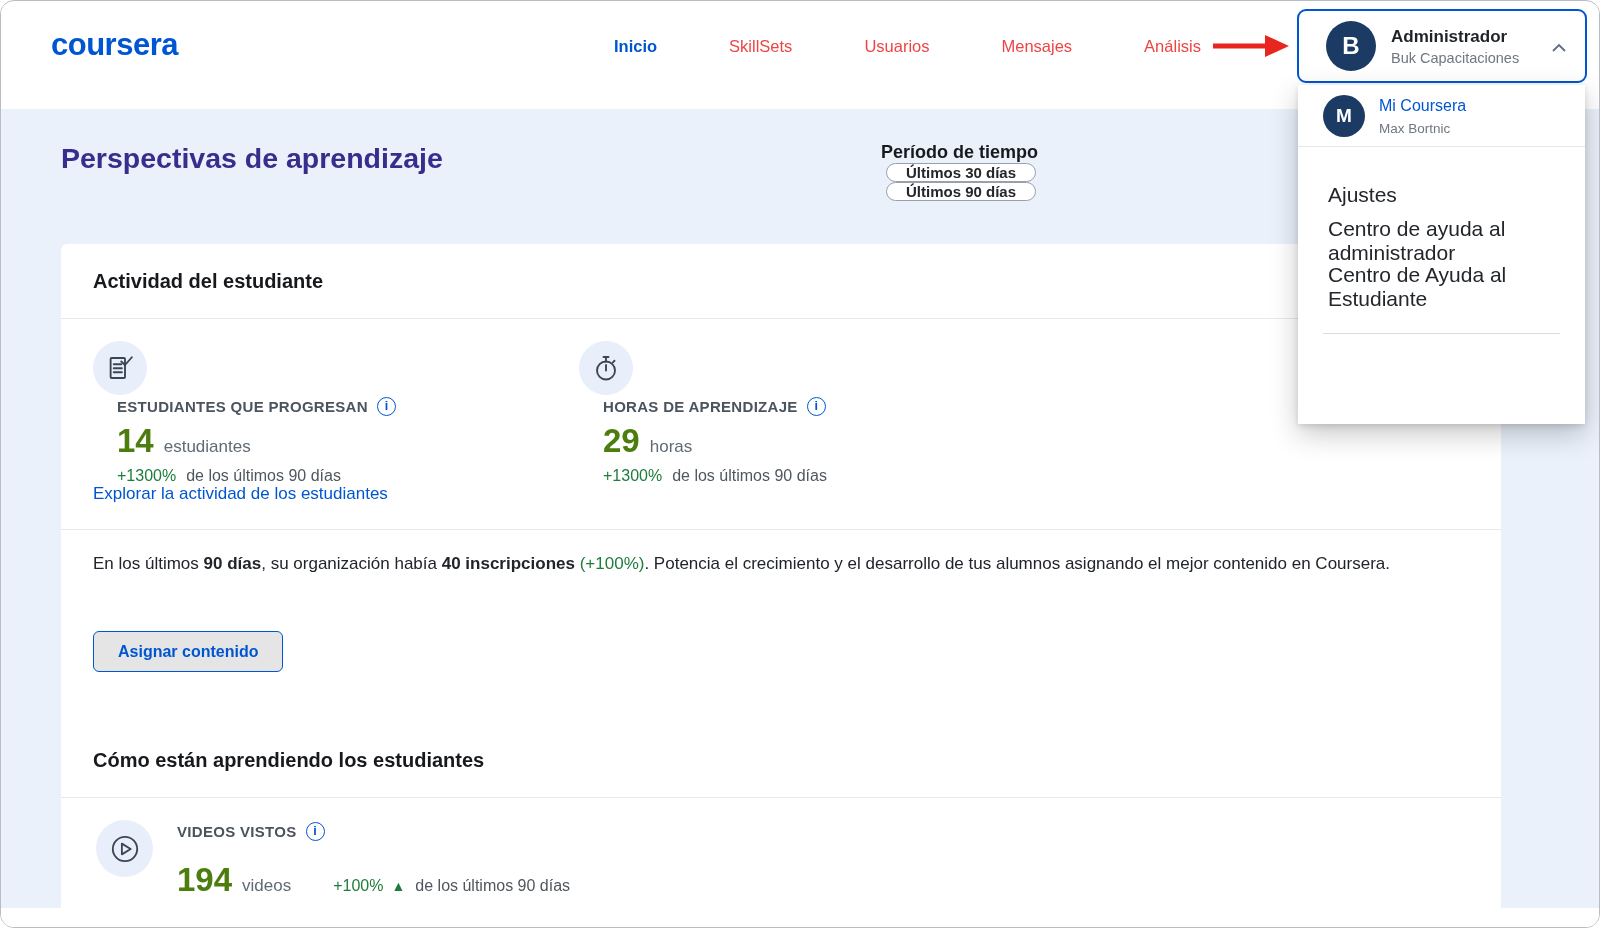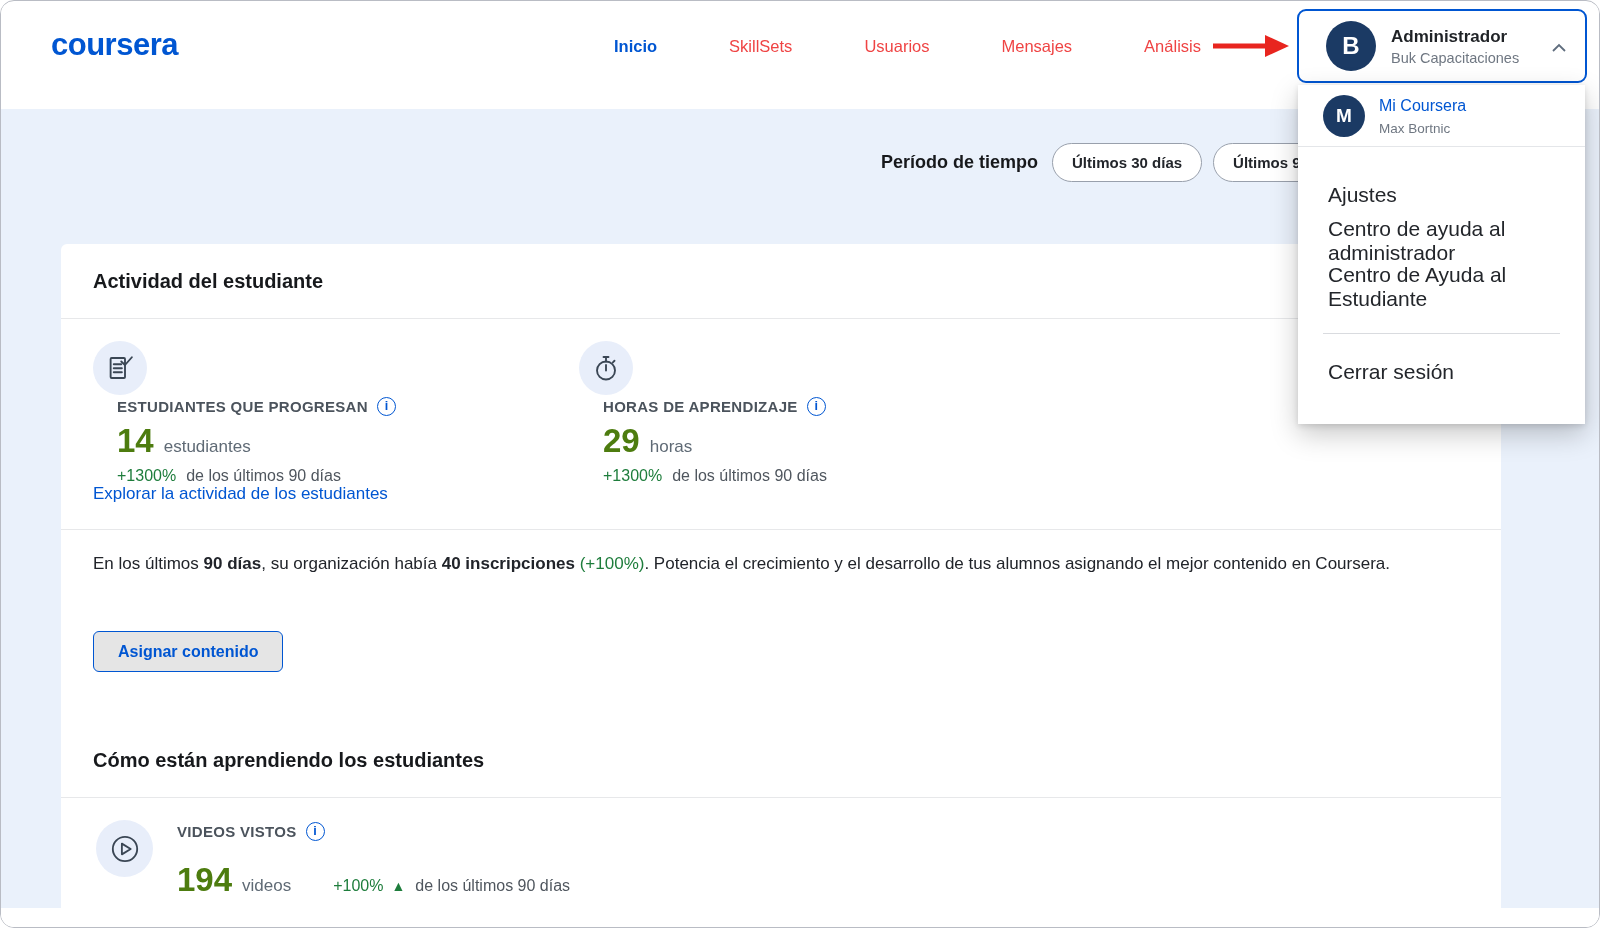--- a/index.html
+++ b/index.html
@@ -59,21 +59,21 @@
   .dd-item.i0 { top:90px; }
   .dd-item.i1 { top:136px; }
   .dd-item.i2 { top:182px; }
   .dd-divider { position:absolute; left:25px; right:25px; top:248px; border-top:1px solid #d9dbdf; }
   .dd-item.signout { top:267px; }
 
   
   .content { position:absolute; left:0; top:83px; width:100%; height:826px; background:#EAF1FB; }
   .page-title { position:absolute; left:60px; top:58px; font-size:28.5px; font-weight:bold; color:#382D8C; }
 
-  .period-row { position:absolute; left:880px; top:58px; height:40px; display:flex; align-items:center; z-index:1; }
+  .period-row { position:absolute; left:880px; top:58px; height:40px; display:flex; align-items:center; z-index:1;flex-direction:column; }
   .period-label { font-size:18px; font-weight:bold; color:#17191c; margin-right:14px; }
   .pill {
     height:39px; background:#ffffff; border:1px solid #99a0ac; border-radius:20px;
     padding:0 19px; margin-right:11px; font-size:15px; font-weight:bold; color:#23262b;
     font-family:"Liberation Sans", sans-serif; cursor:pointer; white-space:nowrap;
   }
 
   .card { position:absolute; left:60px; width:1440px; background:#ffffff; border-radius:6px; }
   .card1 { top:160px; height:555px; }
   .card2 { top:639px; height:187px; border-radius:6px 6px 0 0; }
@@ -157,25 +157,25 @@
   <div class="dropdown">
     <div class="dd-profile">
       <div class="avatar-m">M</div>
       <div class="dd-profile-title">Mi Coursera</div>
       <div class="dd-profile-sub">Max Bortnic</div>
     </div>
     <div class="dd-item i0">Ajustes</div>
     <div class="dd-item i1">Centro de ayuda al administrador</div>
     <div class="dd-item i2">Centro de Ayuda al Estudiante</div>
     <div class="dd-divider"></div>
-    <div class="dd-item signout">Cerrar sesión</div>
   </div>
 
   <div class="content">
 
+    <h1 class="page-title">Perspectivas de aprendizaje</h1>
 
     <div class="period-row">
       <span class="period-label">Período de tiempo</span>
       <button class="pill">Últimos 30 días</button>
       <button class="pill">Últimos 90 días</button>
     </div>
 
     <section class="card card1">
       <div class="card-header">
         <h2>Actividad del estudiante</h2>

